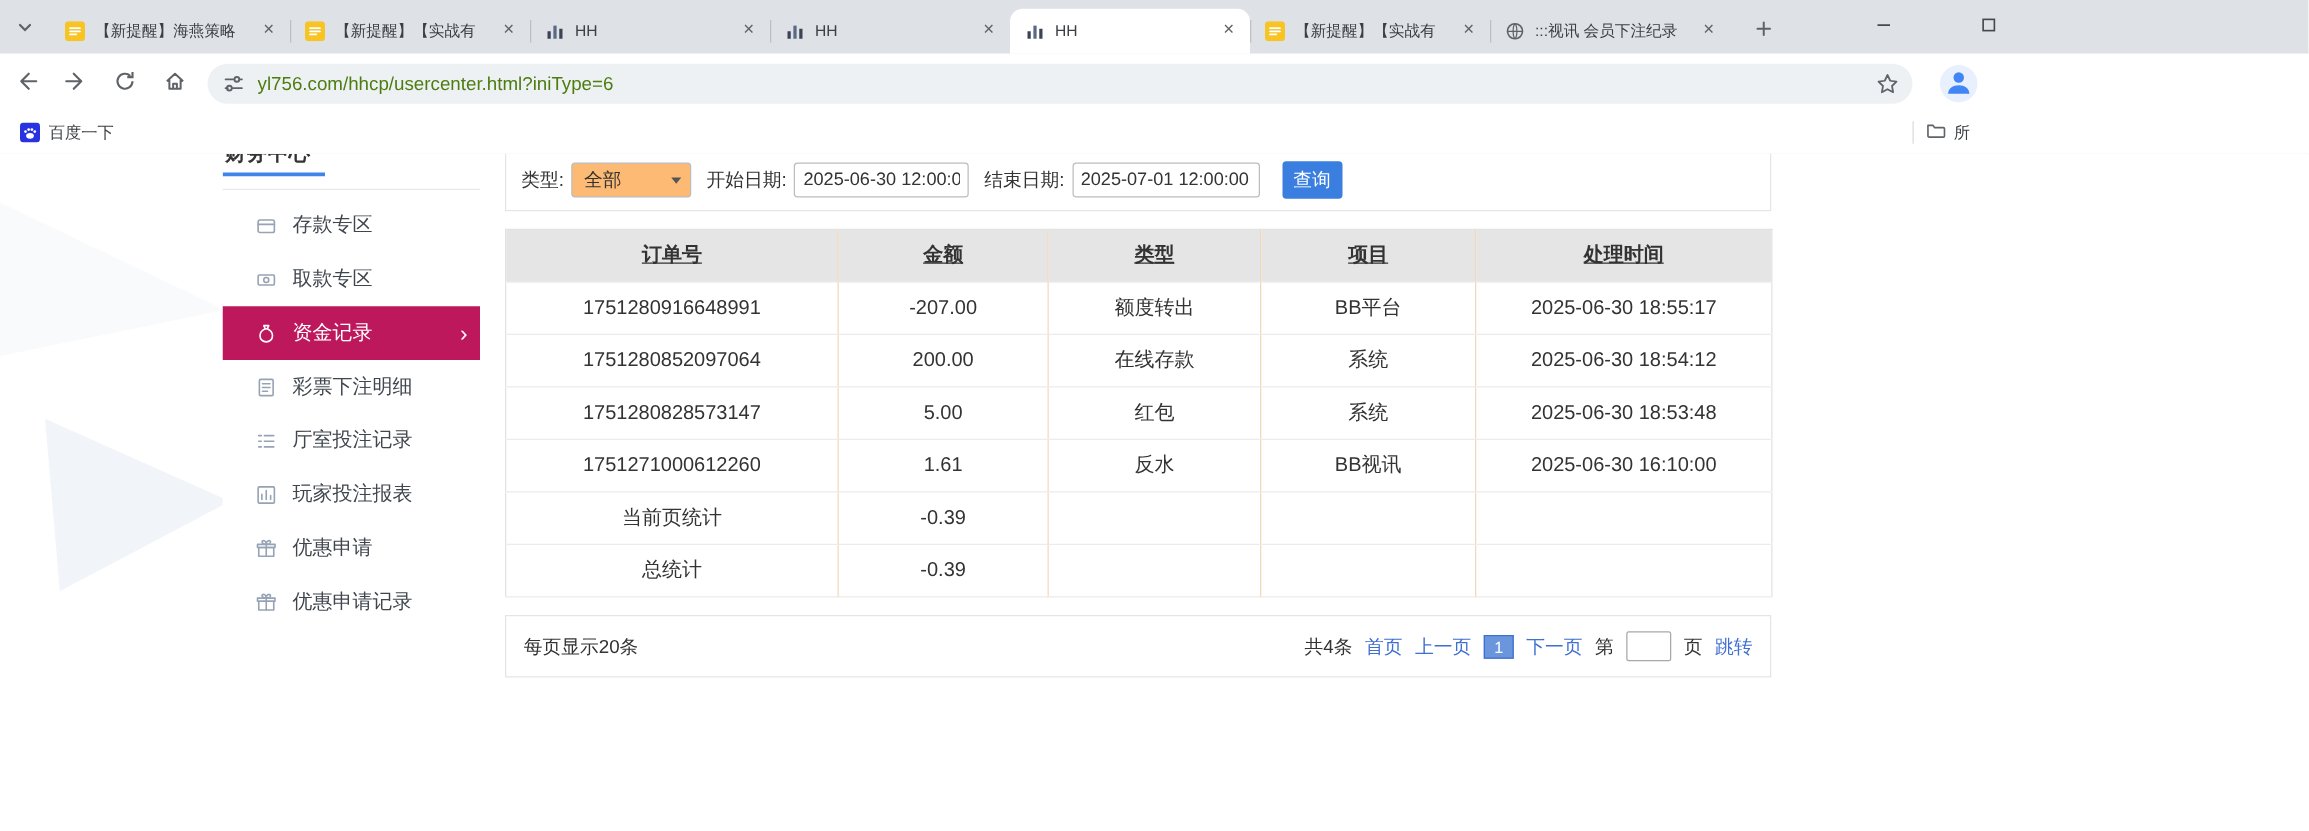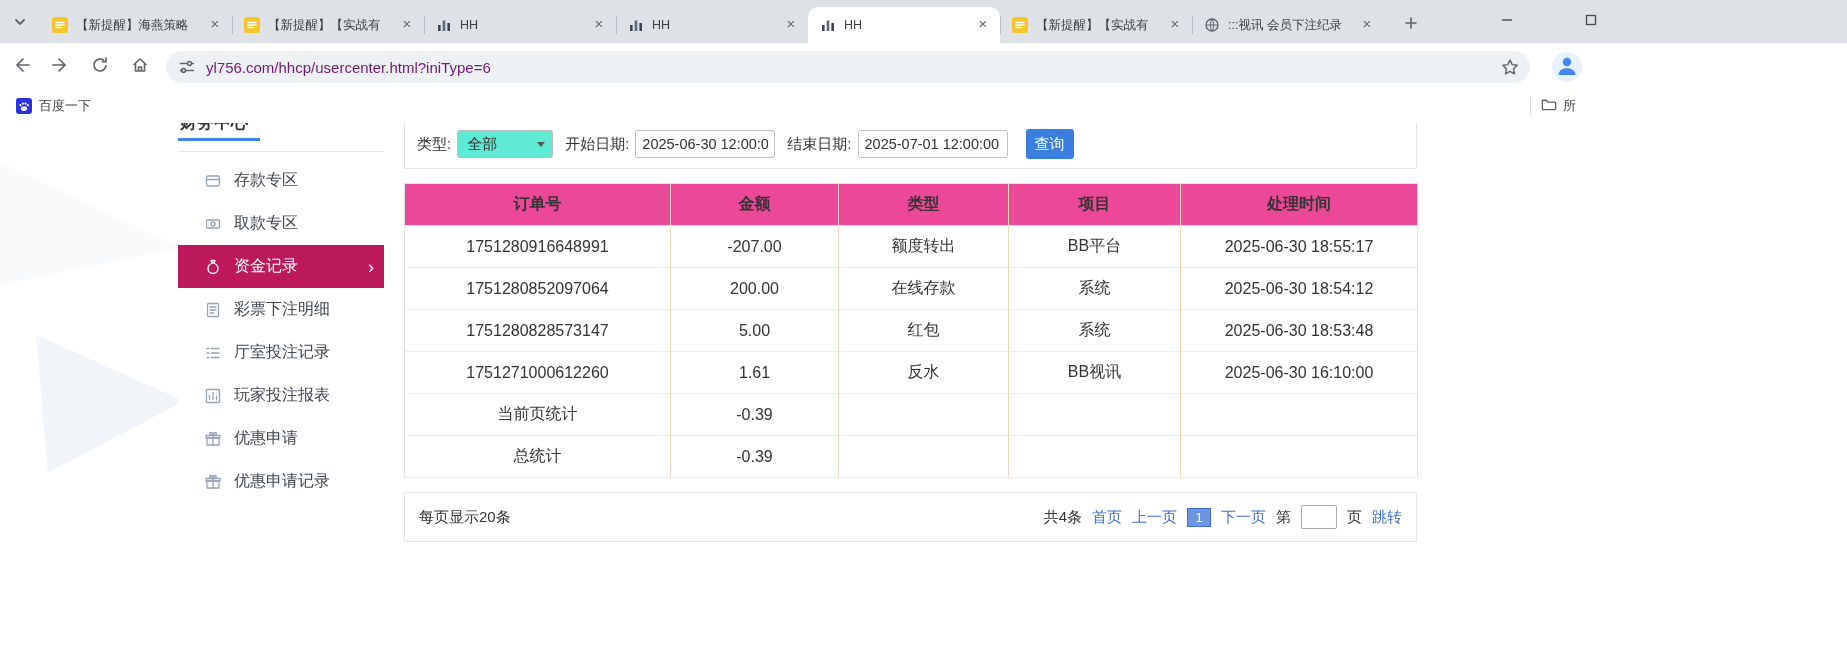--- a/index.html
+++ b/index.html
@@ -25,21 +25,21 @@
 
   
   .toolbar{position:absolute;left:0;top:43px;width:1847px;height:47px;background:#fff;}
   .nav-btn{position:absolute;top:10px;width:28px;height:28px;display:flex;align-items:center;justify-content:center;border-radius:50%;cursor:pointer;}
   .nav-back{left:8px;}
   .nav-fwd{left:46px;}
   .nav-reload{left:86px;}
   .nav-home{left:126px;}
   .omnibox{position:absolute;left:166px;top:8px;width:1364px;height:32px;background:#eef1f4;border-radius:16px;display:flex;align-items:center;padding:0 10px 0 12px;box-sizing:border-box;}
   .site-info{width:18px;height:18px;margin-right:10px;flex:0 0 18px;}
-  .url-text{font-size:15px;color:#701a75;flex:1;white-space:nowrap;overflow:hidden;}
+  .url-text{font-size:15px;color:#4d7c0f;flex:1;white-space:nowrap;overflow:hidden;}
   .star-btn{width:20px;height:20px;flex:0 0 20px;}
   .avatar-btn{position:absolute;left:1552px;top:9px;width:30px;height:30px;border-radius:50%;display:flex;align-items:center;justify-content:center;background:#e8f0fe;overflow:hidden;}
 
   
   .bookmarks{position:absolute;left:0;top:90px;width:1847px;height:33px;background:#fff;border-bottom:1px solid #e4e6ea;}
   .bm-item{position:absolute;left:8px;top:4px;height:24px;display:flex;align-items:center;padding:0 8px;border-radius:6px;cursor:pointer;font-size:13px;color:#3c4043;}
   .bm-fav{width:16px;height:16px;margin-right:7px;}
   .bm-divider{position:absolute;left:1530px;top:7px;width:1px;height:18px;background:#dadce0;}
   .bm-all{position:absolute;left:1540px;top:4px;height:24px;display:flex;align-items:center;font-size:13px;color:#3c4043;cursor:pointer;}
   .bm-all svg{margin-right:6px;}
@@ -59,30 +59,30 @@
   .sb-icon{width:18px;height:18px;margin-right:12px;color:#97a3b4;flex:0 0 18px;}
   .sb-icon svg{display:block;}
   .sb-item.active{background:#be185d;color:#fff;}
   .sb-item.active .sb-icon{color:#fff;}
   .sb-chevron{position:absolute;right:10px;top:50%;transform:translateY(-50%);font-size:18px;color:#fff;}
 
   
   .filter-box{position:absolute;left:404px;top:-16px;width:1013px;height:62px;box-sizing:border-box;border:1px solid #e5e5e5;display:flex;align-items:flex-end;padding:0 0 9px 12px;}
   .filter-inner{display:flex;align-items:center;height:30px;}
   .f-label{font-size:15px;color:#333;margin-right:6px;white-space:nowrap;}
-  .f-select{position:relative;width:96px;height:28px;border:1px solid #bcbcbc;border-radius:3px;background:#5eead4;display:flex;align-items:center;padding-left:9px;box-sizing:border-box;font-size:15px;color:#333;margin-right:12px;cursor:pointer;}
+  .f-select{position:relative;width:96px;height:28px;border:1px solid #bcbcbc;border-radius:3px;background:#fdba74;display:flex;align-items:center;padding-left:9px;box-sizing:border-box;font-size:15px;color:#333;margin-right:12px;cursor:pointer;}
   .f-select .sel-arrow{position:absolute;right:7px;top:11px;width:0;height:0;border-left:4px solid transparent;border-right:4px solid transparent;border-top:5px solid #555;}
   .f-input{width:140px;height:28px;border:1px solid #bcbcbc;border-radius:3px;font-size:14.5px;color:#333;padding:0 6px;box-sizing:border-box;margin-right:12px;font-family:"Liberation Sans","DejaVu Sans",sans-serif;}
   .f-input.wide{width:150px;}
   .btn-query{width:48px;height:30px;background:#3a7fe0;color:#fff;border:none;border-radius:3px;font-size:15px;margin-left:6px;cursor:pointer;font-family:inherit;}
 
   
   .data-table{position:absolute;left:404px;top:60px;width:1013px;border-collapse:collapse;table-layout:fixed;}
   .data-table th,.data-table td{height:42px;box-sizing:border-box;text-align:center;font-size:16px;color:#333;border-right:1px solid #f3d7bd;border-bottom:1px solid #ececec;overflow:hidden;white-space:nowrap;}
-  .data-table th{background:#ec4899;font-weight:700;border-bottom:1px solid #e4e4e4;}
+  .data-table th{background:#e5e5e5;font-weight:700;border-bottom:1px solid #e4e4e4;text-decoration:underline;}
   .data-table{border:1px solid #e2e2e2;}
   .data-table th:last-child,.data-table td:last-child{border-right:none;}
   .col0{width:266px;}.col1{width:168px;}.col2{width:170px;}.col3{width:172px;}.col4{width:237px;}
 
   
   .footer-bar{position:absolute;left:404px;top:369px;width:1013px;height:50px;box-sizing:border-box;border:1px solid #e5e5e5;display:flex;align-items:center;justify-content:space-between;padding:0 14px;}
   .pg-left{font-size:15px;color:#333;}
   .pg-right{display:flex;align-items:center;gap:10px;font-size:15px;color:#333;}
   .pg-right a{color:#3f6fd1;text-decoration:none;cursor:pointer;}
   .pg-current{display:inline-block;min-width:12px;padding:1px 5px;background:#6b96de;border:1px solid #3f6fd1;color:#fff;font-size:13px;text-align:center;cursor:pointer;}

